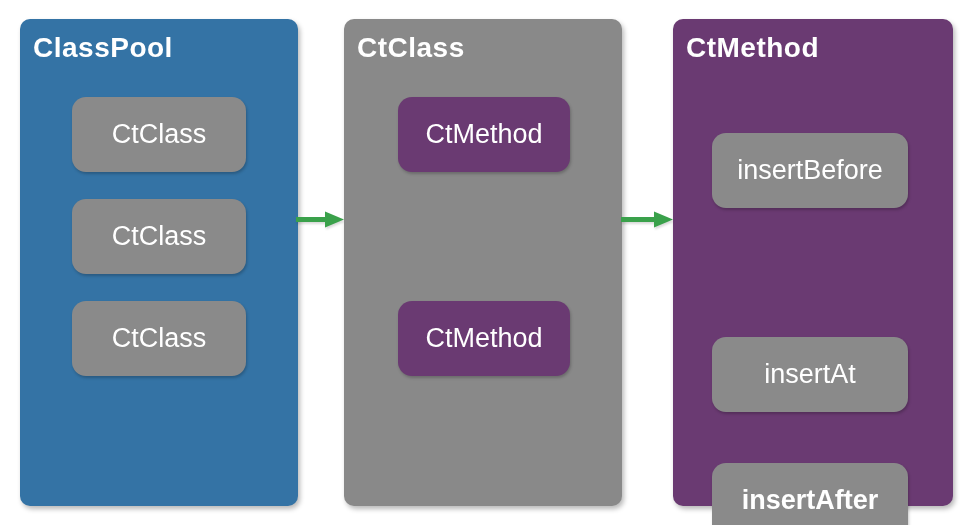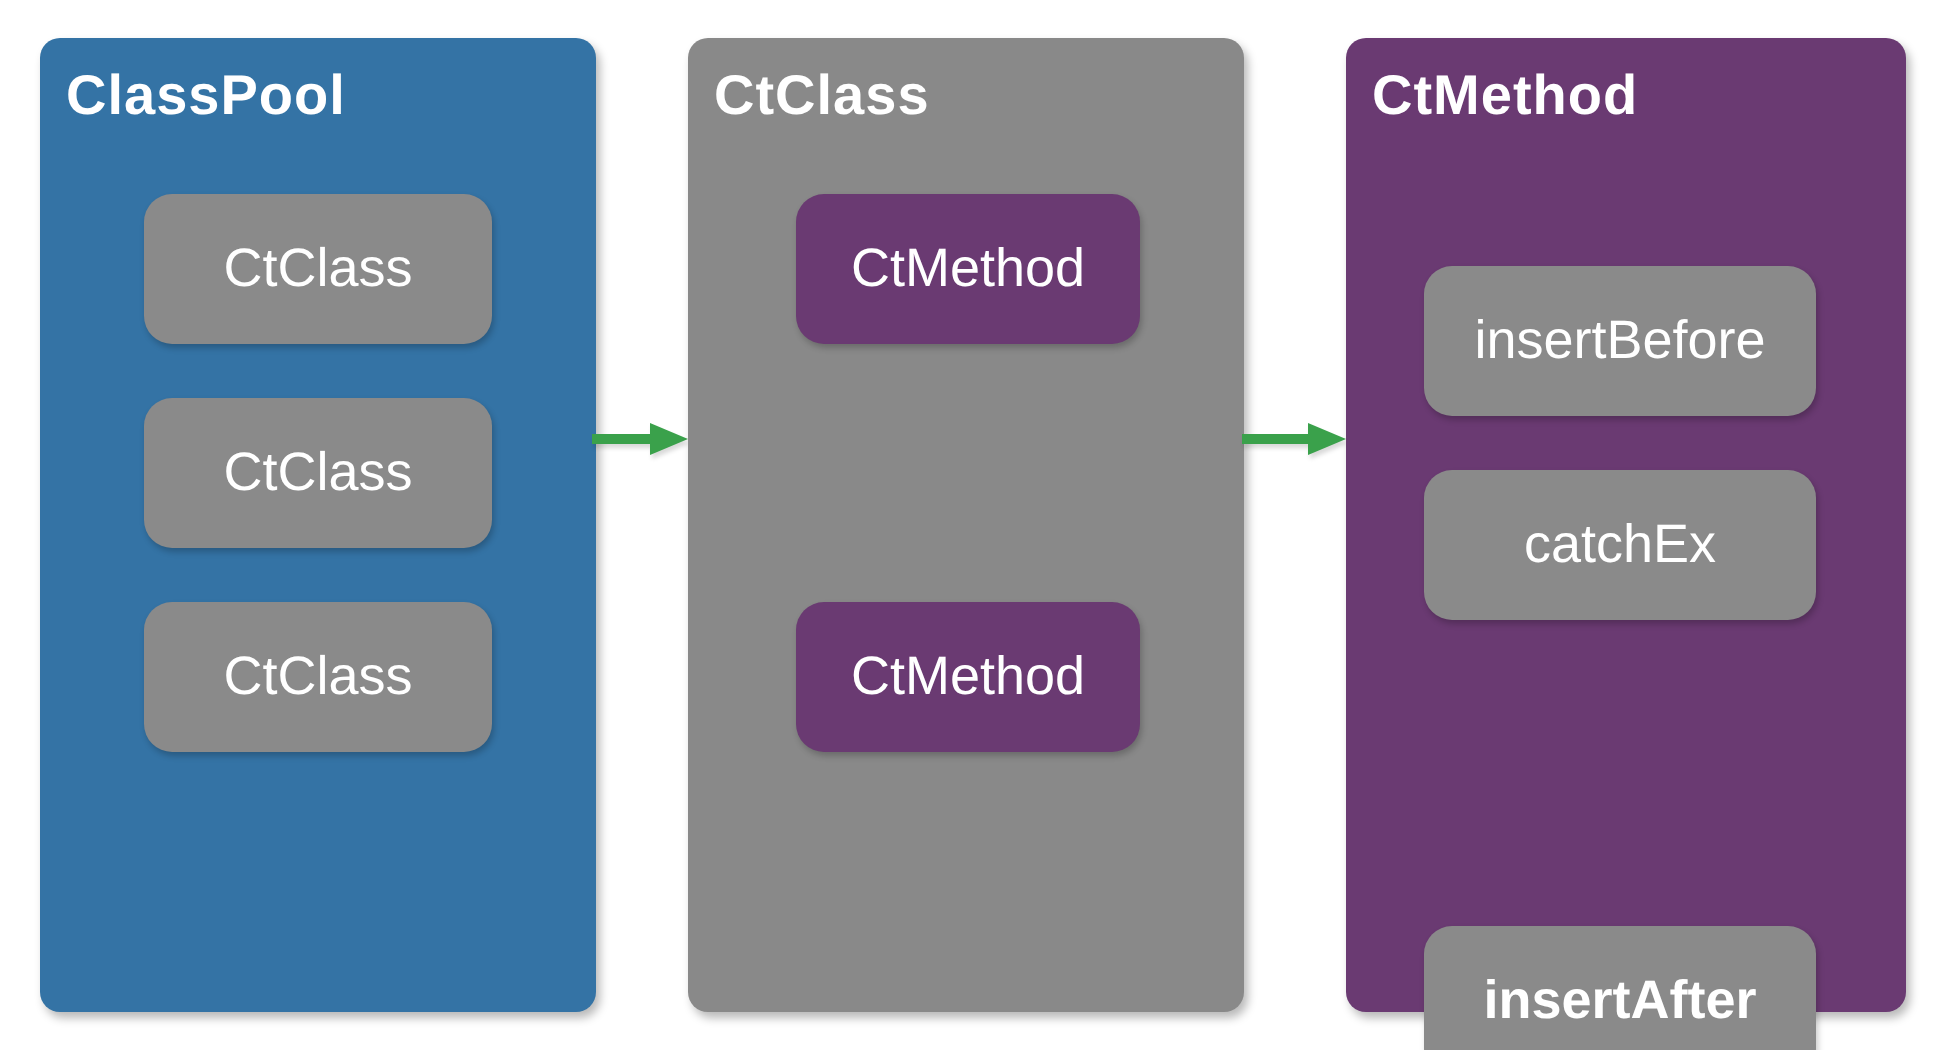--- a/index.html
+++ b/index.html
@@ -90,17 +90,17 @@
   </section>
 
   <svg class="arrow arrow-2" width="52" height="17" viewBox="0 0 52 17">
     <line x1="0" y1="8.5" x2="35" y2="8.5" stroke="#3AA14B" stroke-width="5"></line>
     <polygon points="33,0.5 52,8.5 33,16.5" fill="#3AA14B"></polygon>
   </svg>
 
   <section class="box box-ctmethod">
     <h2 class="box-title">CtMethod</h2>
     <div class="pill pill-gray row-0">insertBefore</div>
-    <div class="pill pill-gray row-1">catchEx</div>
+    <div class="pill pill-gray row-2">insertAt</div>
     <div class="pill pill-gray row-3">insertAfter</div>
   </section>
 
 </div>
 
 </body></html>

